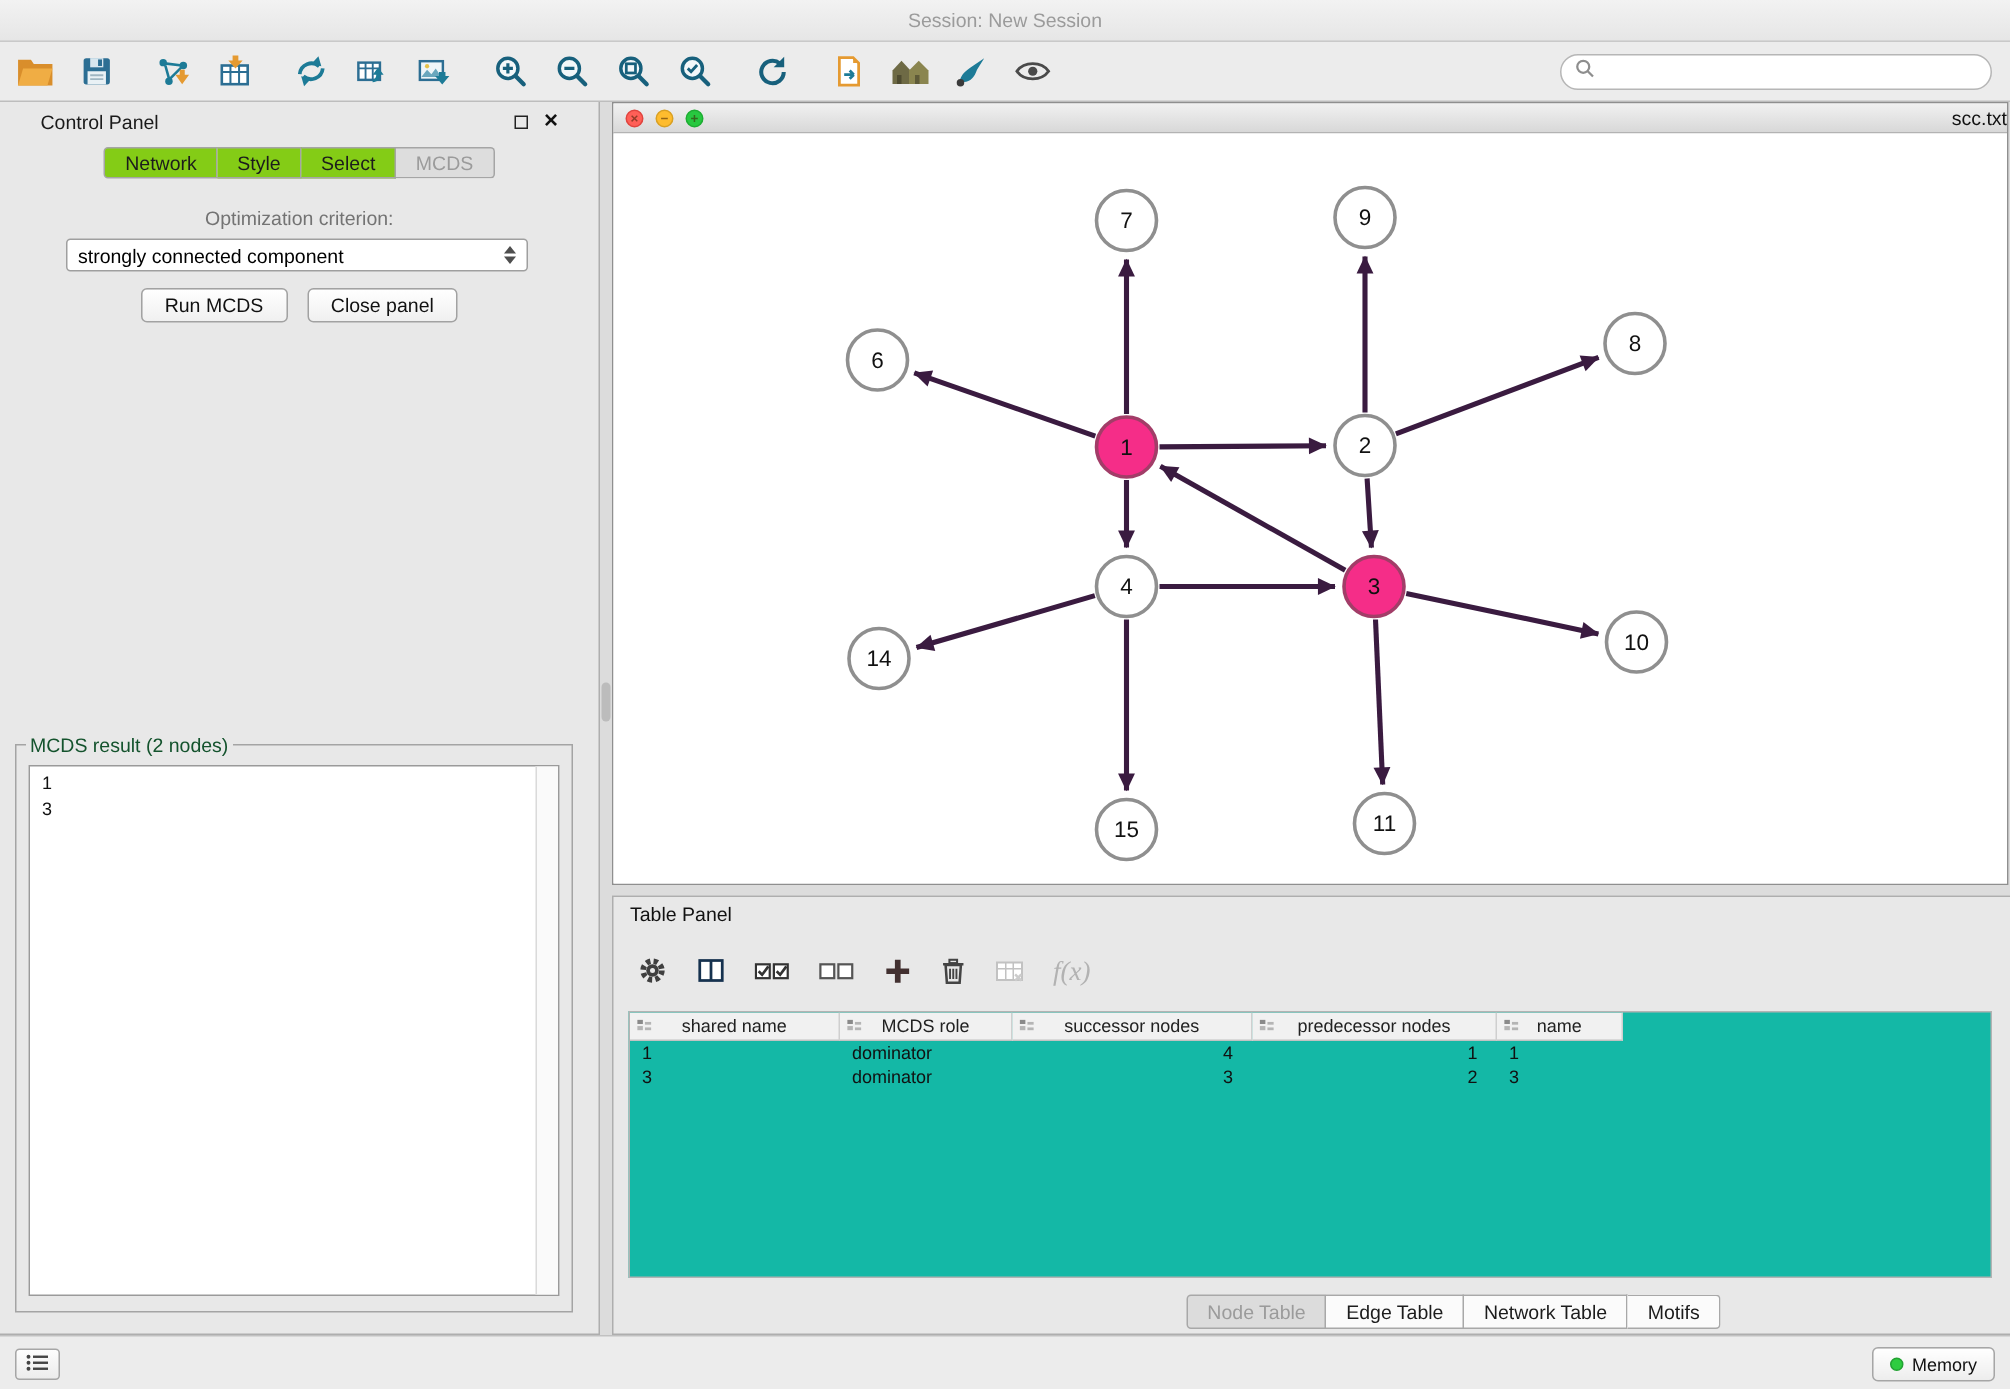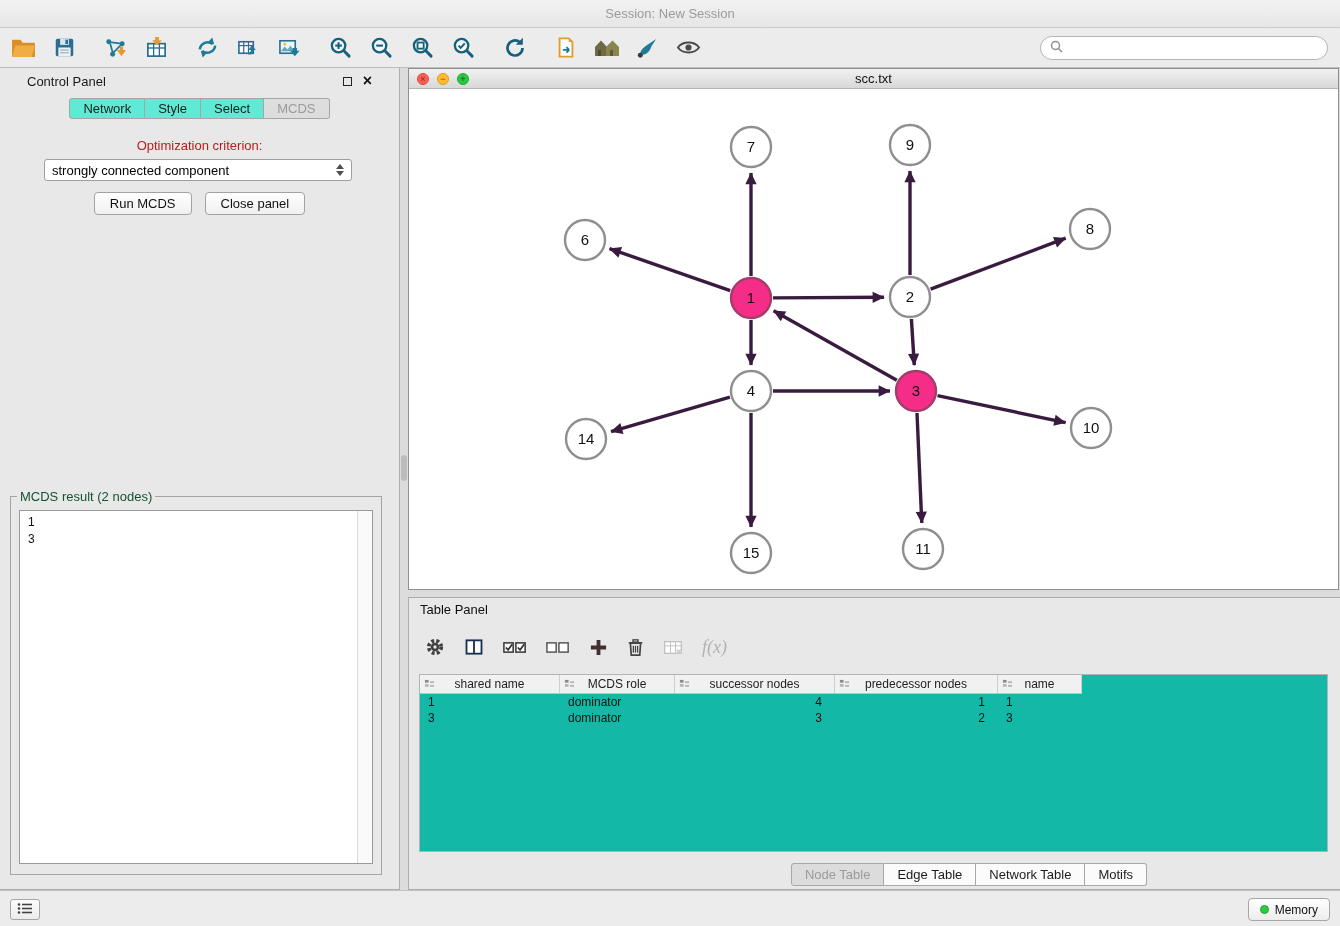--- a/index.html
+++ b/index.html
@@ -26,26 +26,26 @@
 
   
   .control-panel { position:absolute; left:0; top:68px; width:400px; height:822px;
     background:#e8e8e8; border-right:1px solid #aeaeae; border-bottom:1px solid #aeaeae; }
   .cp-header { height:26px; display:flex; align-items:center; justify-content:space-between;
     padding:0 27px; font-size:13px; color:#1a1a1a; }
   .win-btns { display:flex; align-items:center; gap:11px; }
   .float-box { width:9px; height:9px; border:1.5px solid #222; display:inline-block; cursor:pointer; }
   .close-x { font-size:16px; font-weight:bold; color:#111; line-height:1; cursor:pointer; }
   .cp-tabs { position:absolute; left:0; right:0; top:30px; display:flex; justify-content:center; }
-  .cp-tab { padding:2px 13px; font-size:13px; background:#5eead4; border:1px solid #a5a5a5;
+  .cp-tab { padding:2px 13px; font-size:13px; background:#84cc16; border:1px solid #a5a5a5;
     border-left:none; color:#1c1c1c; cursor:pointer; }
   .cp-tab:first-child { border-left:1px solid #a5a5a5; border-radius:3px 0 0 3px; }
   .cp-tab:last-child { border-radius:0 3px 3px 0; }
   .cp-tab.active { background:#dddddd; color:#9b9b9b; }
-  .opt-label { position:absolute; left:0; right:0; top:70px; text-align:center; font-size:13px; color:#b91c1c; }
+  .opt-label { position:absolute; left:0; right:0; top:70px; text-align:center; font-size:13px; color:#737373; }
   .opt-select { position:absolute; left:44px; top:91px; width:308px; height:22px; background:#fff;
     border:1px solid #9f9f9f; border-radius:3px; display:flex; align-items:center;
     justify-content:space-between; padding:0 7px; font-size:13px; cursor:pointer; }
   .spinner i { display:block; width:0; height:0; border-left:4px solid transparent; border-right:4px solid transparent; }
   .spinner .up { border-bottom:5px solid #4e4e4e; margin-bottom:2px; }
   .spinner .dn { border-top:5px solid #4e4e4e; }
   .cp-buttons { position:absolute; left:0; right:0; top:124px; display:flex; justify-content:center; gap:13px; }
   .btn { font-family:"Liberation Sans",sans-serif; font-size:13px; color:#111; padding:3px 15px;
     border:1px solid #a2a2a2; border-radius:4px; background:linear-gradient(#ffffff,#f0f0f0); cursor:pointer; }
   .result-fs { position:absolute; left:10px; top:421px; width:372px; height:386px;
@@ -54,21 +54,21 @@
   .result-inner { position:absolute; left:8px; right:8px; top:6px; bottom:10px; background:#fff; border:1px solid #9a9a9a; }
   .result-content { position:absolute; left:0; top:0; right:16px; bottom:0; padding:3px 8px;
     font-size:12px; line-height:17px; white-space:pre; color:#111; }
   .result-scrollbar { position:absolute; top:0; right:0; bottom:0; width:15px; background:#fafafa; border-left:1px solid #dadada; cursor:pointer; }
 
   
   .network-window { position:absolute; left:408px; top:68px; width:931px; height:522px;
     background:#fff; border:1px solid #8f8f8f; }
   .nw-titlebar { position:relative; height:20px; background:linear-gradient(#f1f1f1,#d8d8d8);
     border-bottom:1px solid #b3b3b3; display:flex; align-items:center; }
-  .nw-title { position:absolute; left:0; right:0; text-align:center; font-size:13px; color:#111; }
+  .nw-title { position:absolute; left:0; right:0; text-align:right; font-size:13px; color:#111; }
   .tl { position:relative; z-index:2; width:12px; height:12px; border-radius:50%; margin-left:8px;
     font-size:9px; line-height:11px; text-align:center; color:rgba(60,30,0,0.55); font-weight:bold; cursor:pointer; }
   .tl.red    { background:#ff5f57; border:1px solid #e0443e; }
   .tl.yellow { background:#febc2e; border:1px solid #d9a022; }
   .tl.green  { background:#28c840; border:1px solid #1dad32; }
   .nw-canvas { position:absolute; top:20px; left:0; right:0; bottom:0; overflow:hidden; background:#fff; }
   .splitter-v { position:absolute; left:401px; top:455px; width:6px; height:26px; background:#bcbcbc; border-radius:3px; cursor:col-resize; }
 
   
   .table-panel { position:absolute; left:408px; top:597px; width:1122px; height:293px;

